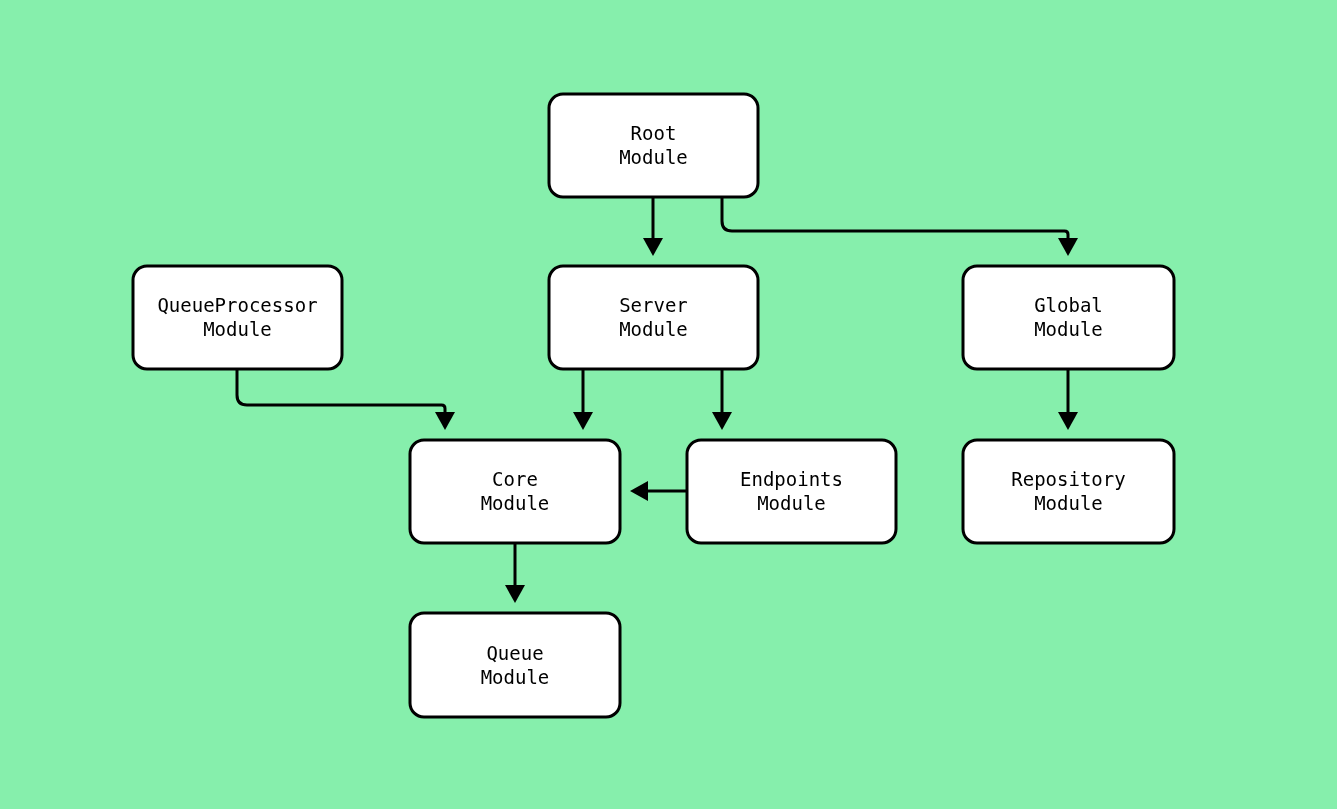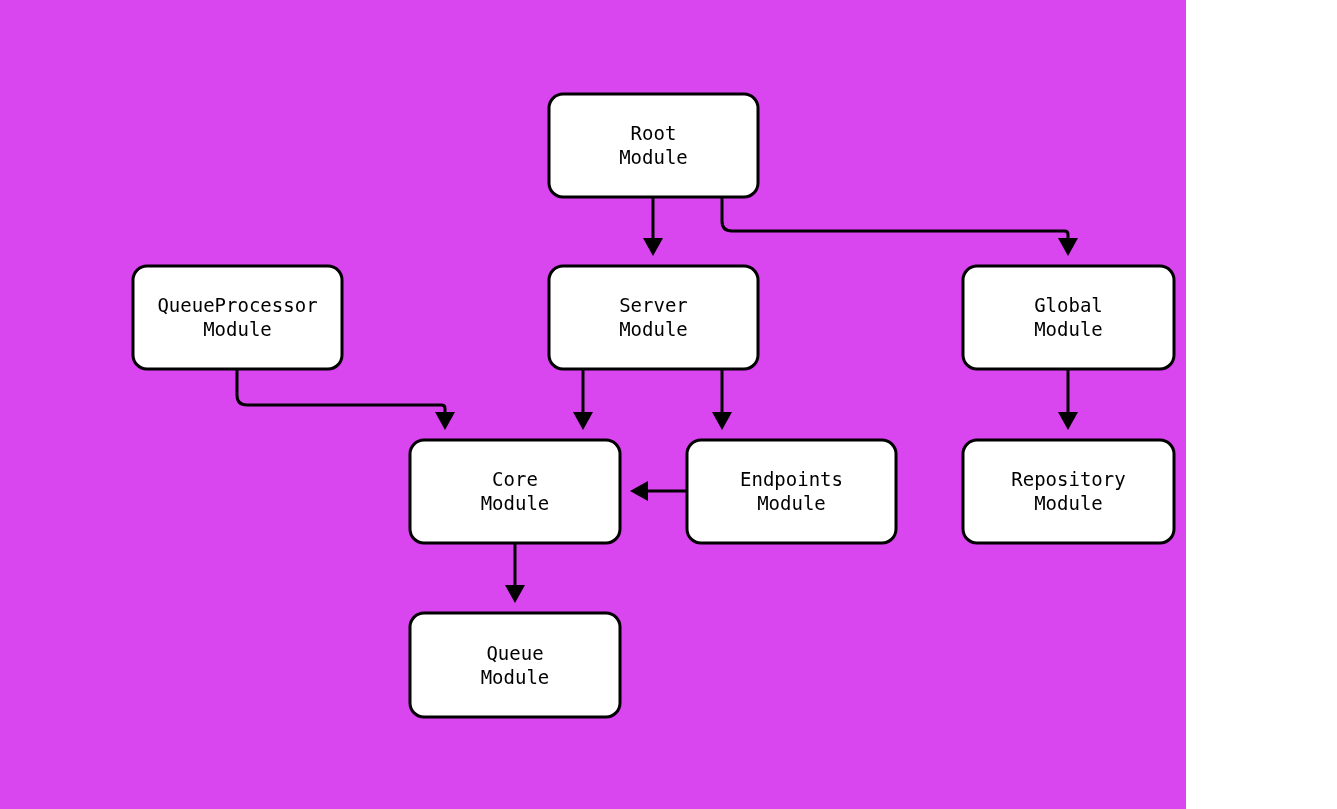--- a/index.html
+++ b/index.html
@@ -3,23 +3,23 @@
 <meta charset="utf-8">
 <title>Module Dependency Diagram</title>
 <style>
   html, body {
     margin: 0;
     padding: 0;
     background: #ffffff;
   }
   #diagram-root {
     position: relative;
-    width: 1186px;
+    width: 1337px;
     height: 809px;
-    background: #d946ef;
+    background: #86efac;
     overflow: hidden;
     font-family: "DejaVu Sans Mono", "Liberation Mono", monospace;
   }
   svg#diagram-svg {
     display: block;
     width: 1337px;
     height: 809px;
   }
   .node-box {
     fill: #ffffff;

